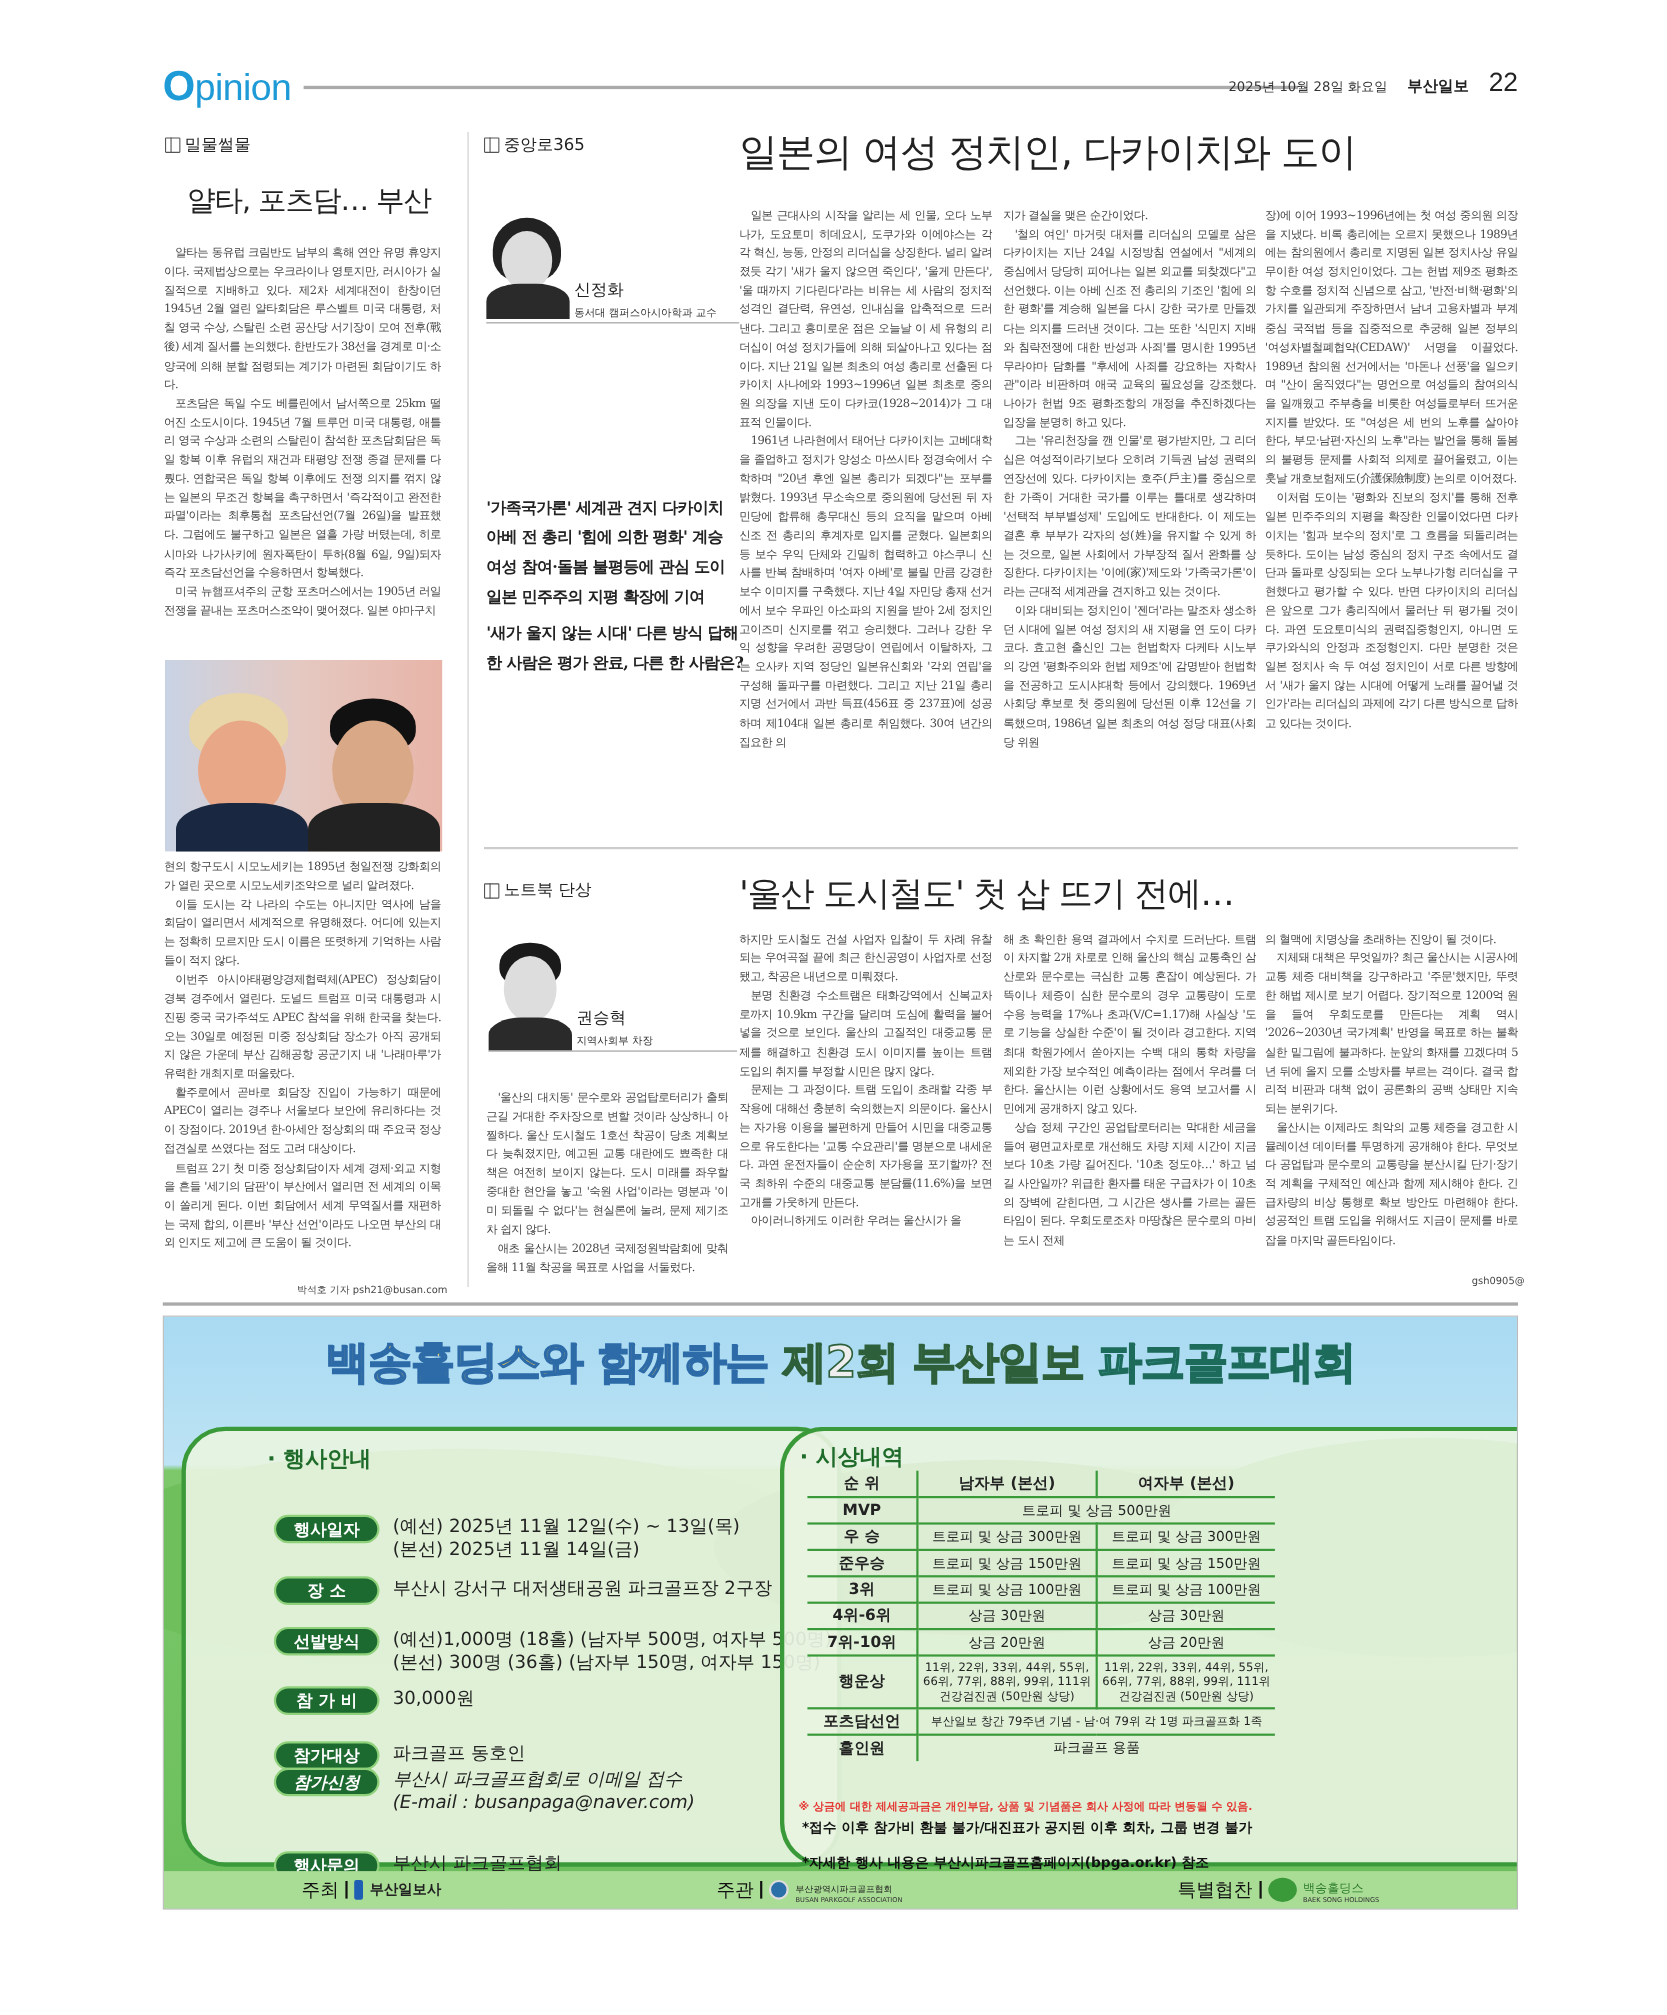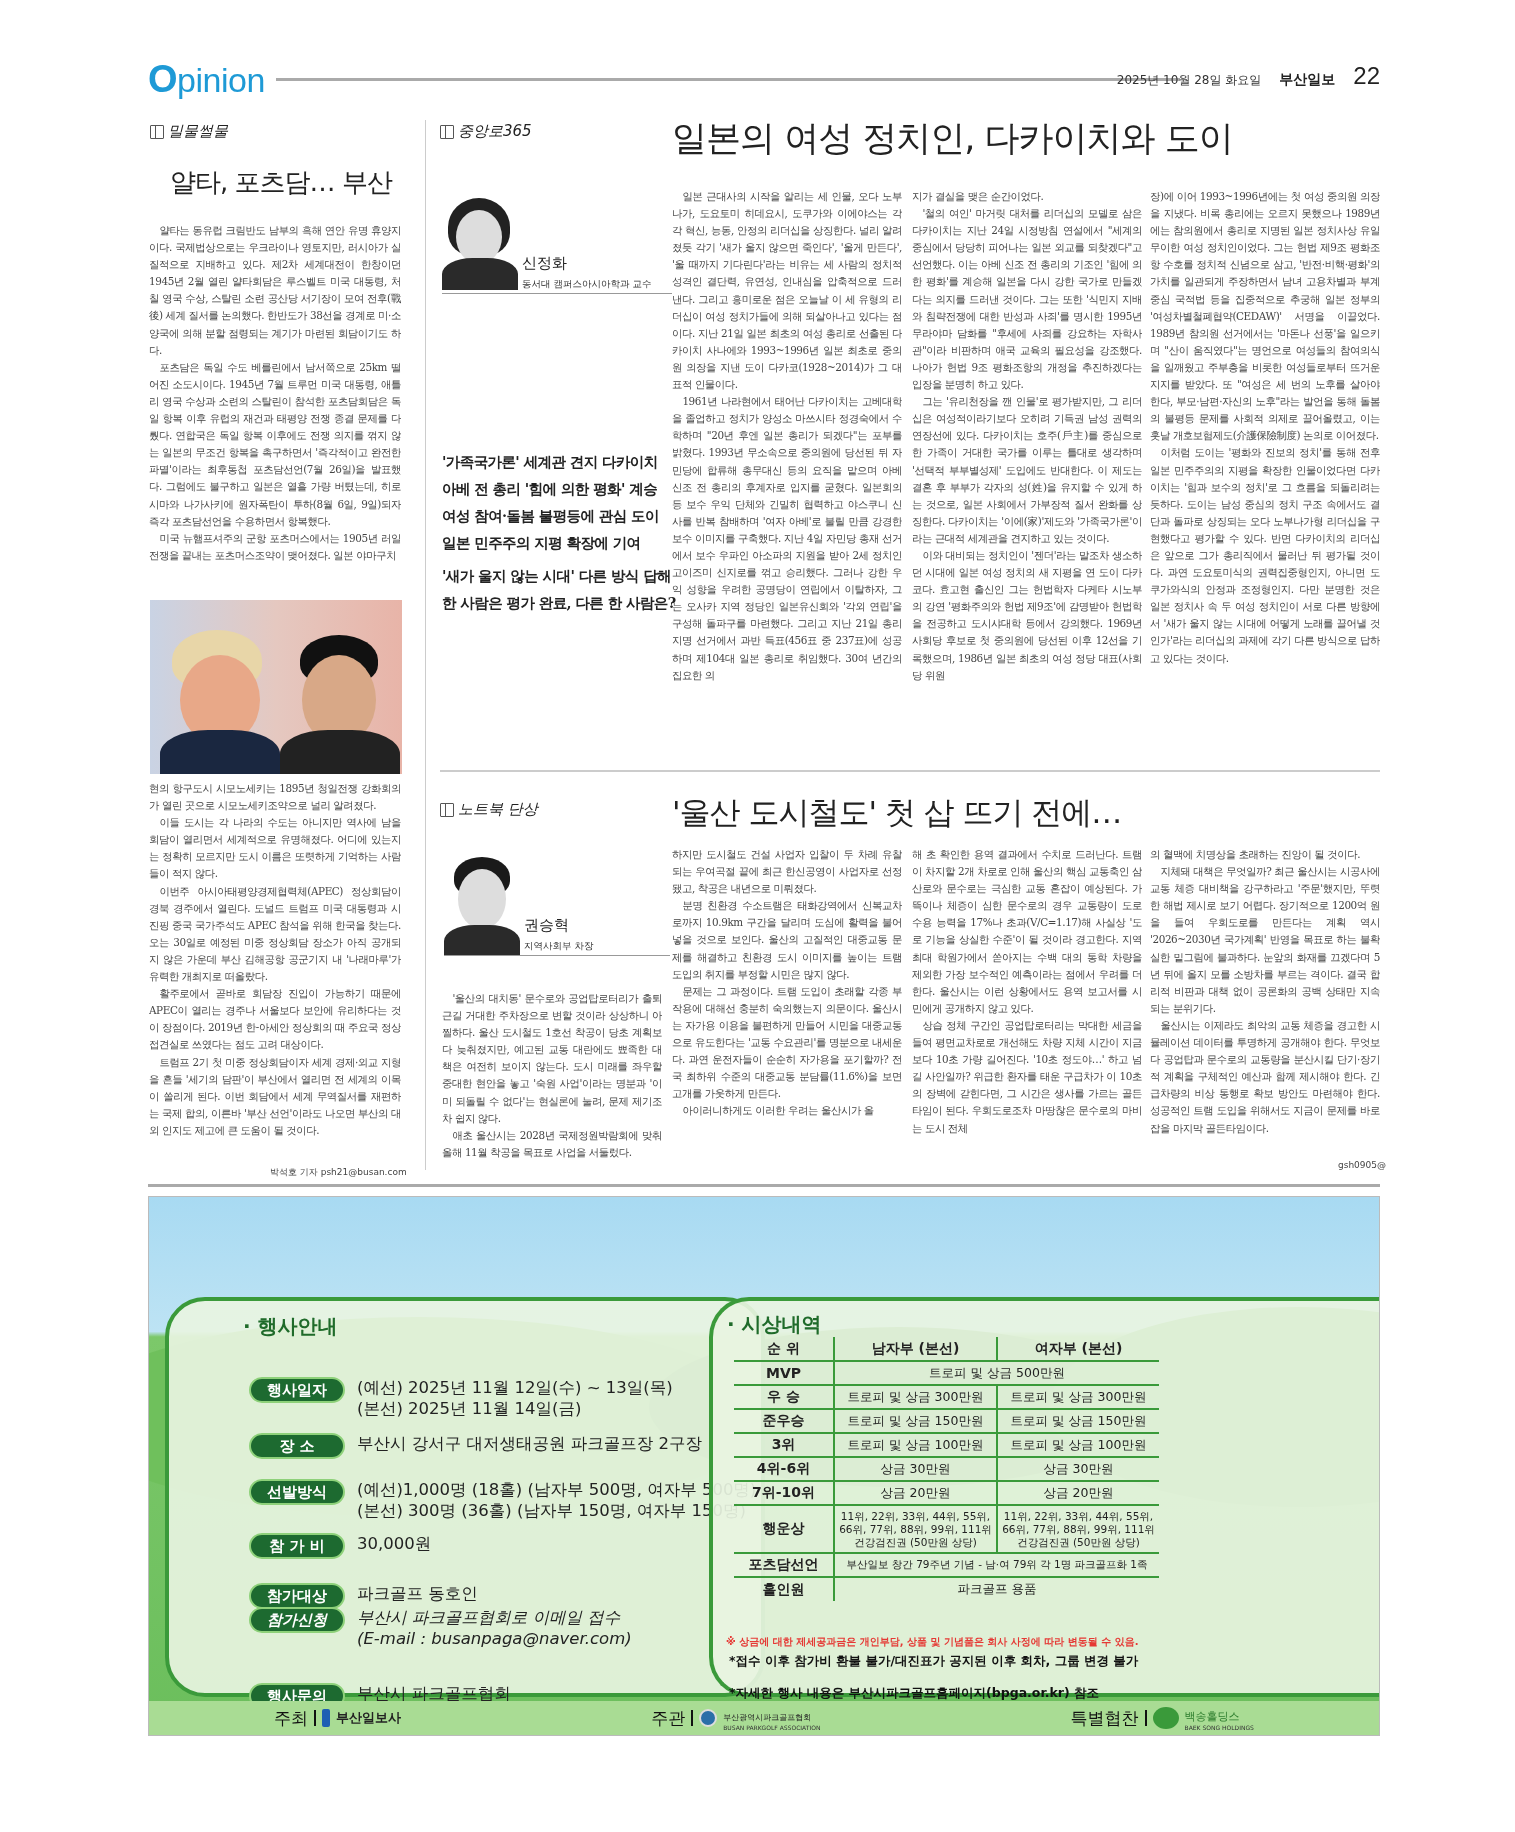--- a/index.html
+++ b/index.html
@@ -9,21 +9,21 @@
   
   .masthead { position: absolute; left: 148px; top: 58px; width: 1232px; height: 40px; }
   .logo { position: absolute; left: 0; top: 0; font-family: "Liberation Sans", sans-serif; font-size: 34px; color: #1e9ad6; letter-spacing: -0.5px; }
   .logo .o { font-weight: bold; font-size: 38px; }
   .mast-rule { position: absolute; left: 128px; right: 200px; top: 20px; height: 3px; background: #aaa; }
   .mast-right { position: absolute; right: 0; top: 4px; display: flex; align-items: baseline; gap: 18px; }
   .mast-date { font-family: "DejaVu Sans", sans-serif; font-size: 12px; color: #333; }
   .mast-paper { font-family: "DejaVu Sans", sans-serif; font-size: 14px; font-weight: bold; color: #222; }
   .mast-page { font-family: "Liberation Sans", sans-serif; font-size: 24px; color: #222; }
 
-  .section-label { position: absolute; font-family: "DejaVu Sans", sans-serif; font-size: 15px; color: #222; display: flex; align-items: center; gap: 4px; font-style: italic; }
+  .section-label { position: absolute; font-family: "DejaVu Sans", sans-serif; font-size: 15px; color: #222; display: flex; align-items: center; gap: 4px; }
   .book-icon { display: inline-block; width: 14px; height: 14px; border: 1.5px solid #555; border-radius: 1px; position: relative; }
   .book-icon::after { content: ""; position: absolute; left: 4px; top: -1px; width: 1px; height: 14px; background: #555; }
 
   .vrule { position: absolute; width: 1px; background: #ccc; }
   .hrule { position: absolute; height: 2px; background: #ccc; }
 
   .headline { position: absolute; font-family: "DejaVu Sans", sans-serif; color: #222; font-weight: normal; letter-spacing: -1px; }
 
   .col { position: absolute; font-size: 10.4px; line-height: 17.1px; color: #444; text-align: justify; letter-spacing: -0.4px; overflow: hidden; }
   .col p { text-indent: 1em; }
@@ -193,20 +193,25 @@
 </div>
 <div class="sign" style="left:1338px;top:1160px;">gsh0905@</div>
 
 <div class="hrule" style="left:148px;top:1184px;width:1232px;height:3px;background:#aaa;"></div>
 
 <div class="ad">
   <div class="hill" style="left:-80px;top:120px;width:700px;height:200px;background:#6fc05c;"></div>
   <div class="hill" style="left:500px;top:130px;width:500px;height:160px;background:#4d9a3e;"></div>
   <div class="hill" style="left:900px;top:110px;width:500px;height:200px;background:#5aac4a;"></div>
 
+  <div class="ad-title">
+    <span class="t1">백송홀딩스와 함께하는</span>
+    <span class="t2">제2회 부산일보</span>
+    <span class="t3">파크골프대회</span>
+  </div>
 
   <div class="panel" style="left:16px;top:100px;width:600px;height:400px;">
     <div class="panel-heading" style="left:74px;top:12px;">· 행사안내</div>
   </div>
   <div class="info-row" style="top:150px;">
     <div class="pill">행사일자</div>
     <div class="info-val">(예선) 2025년 11월 12일(수) ~ 13일(목)
 (본선) 2025년 11월 14일(금)</div>
   </div>
   <div class="info-row" style="top:206px;">

